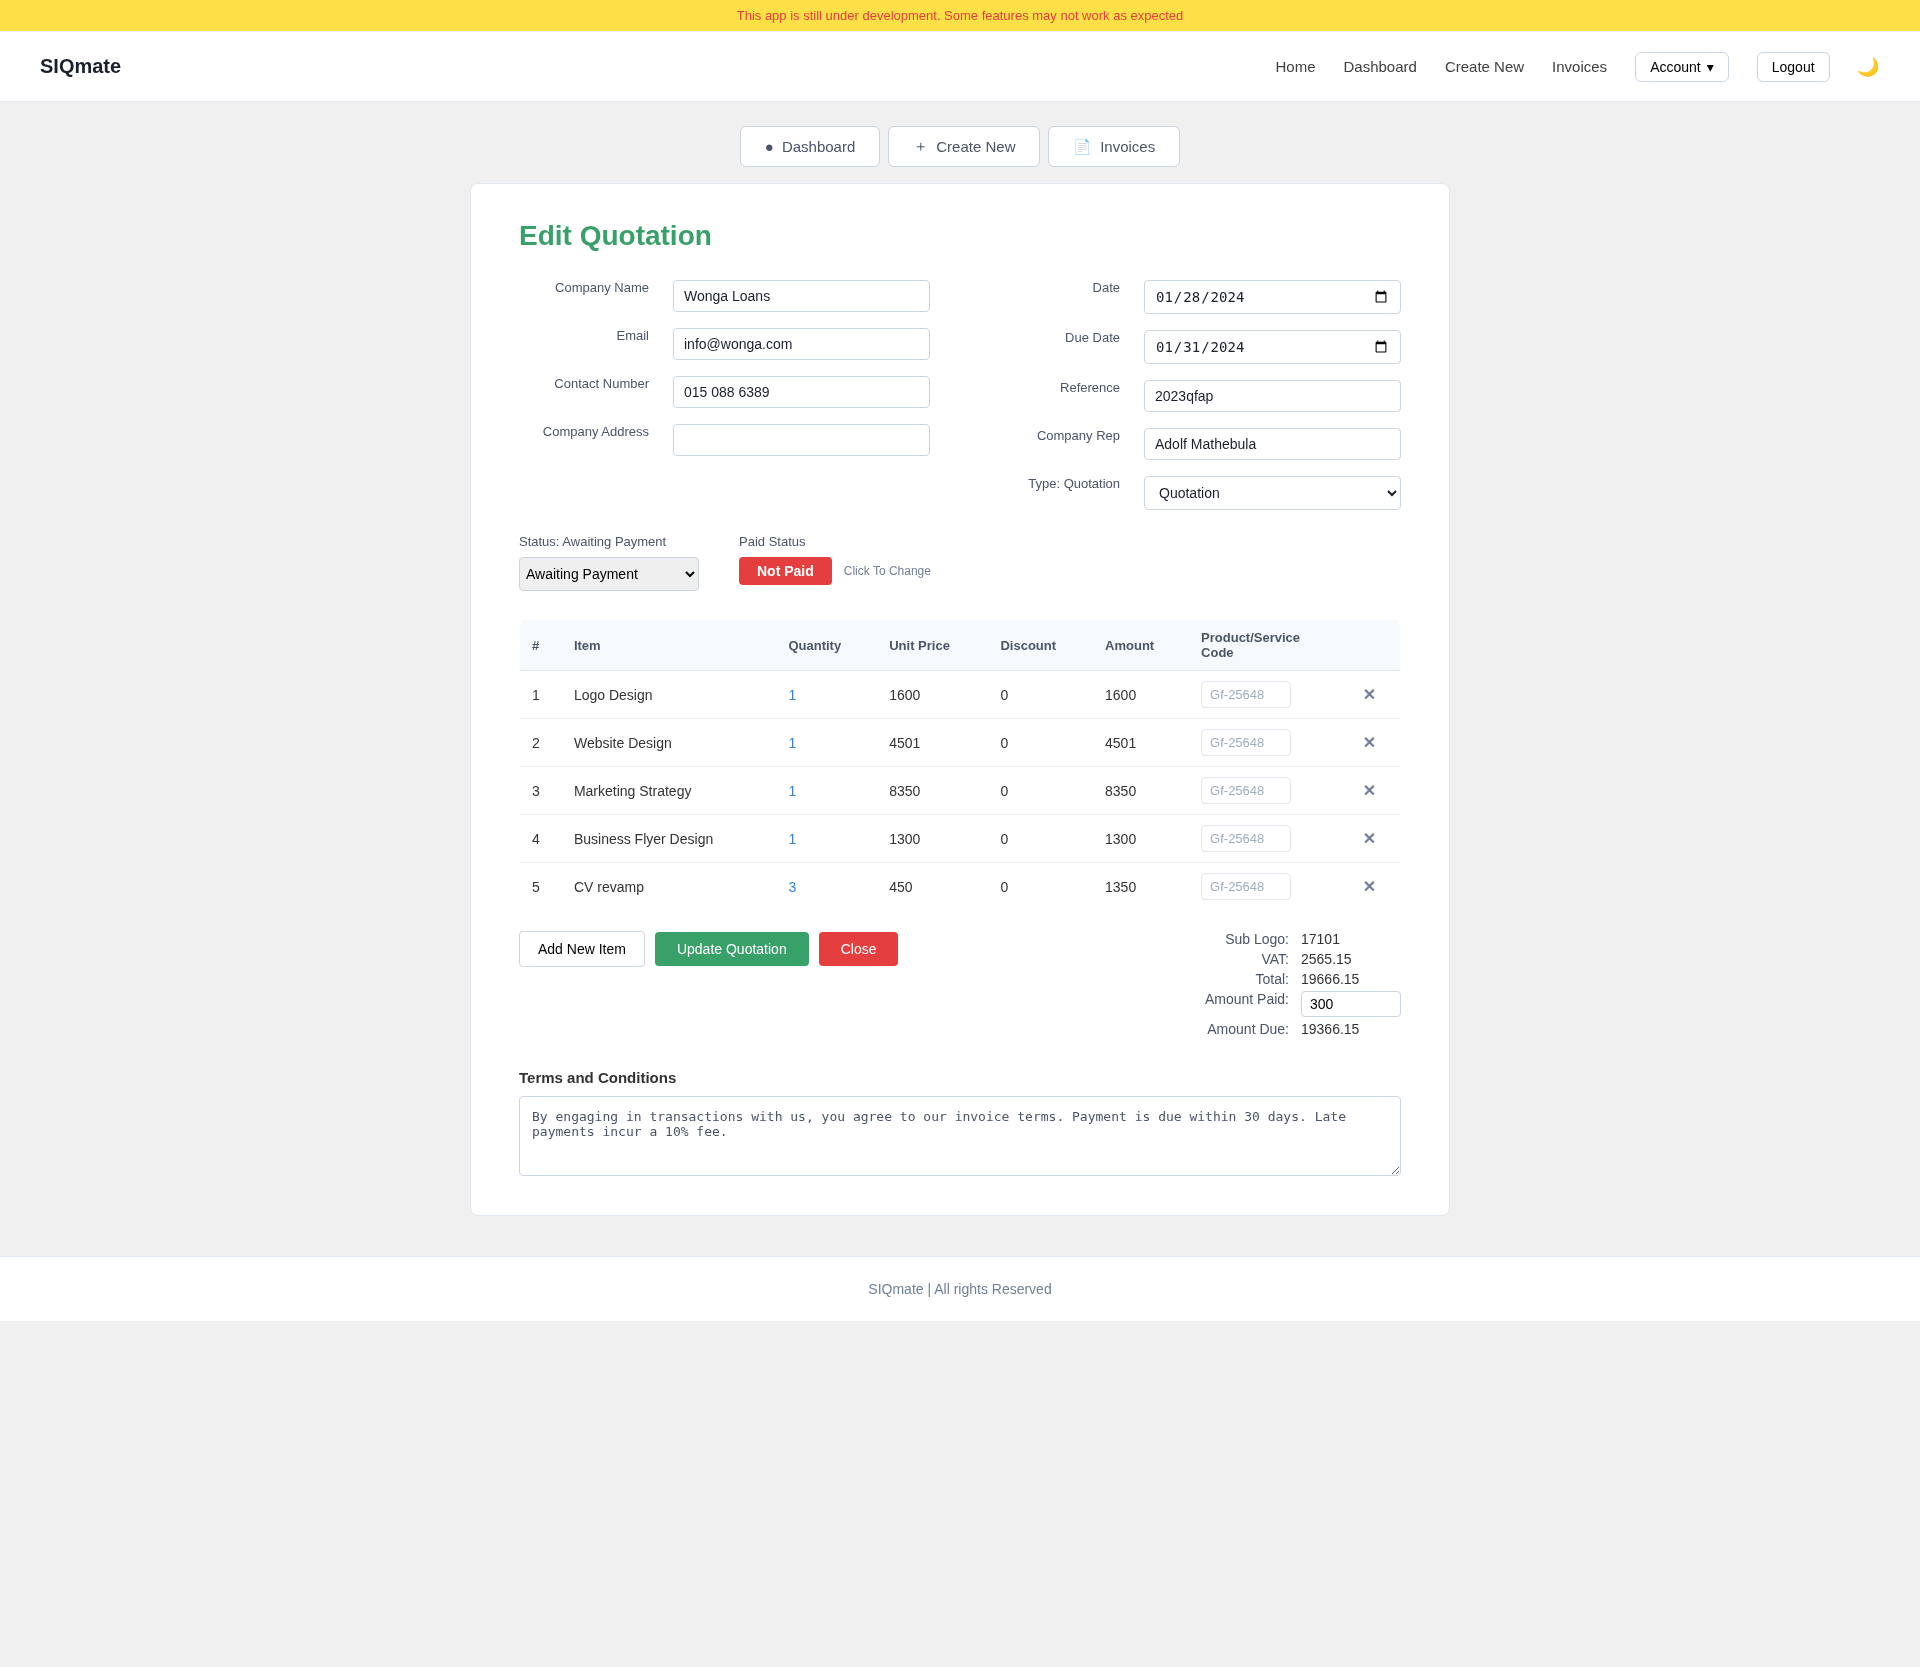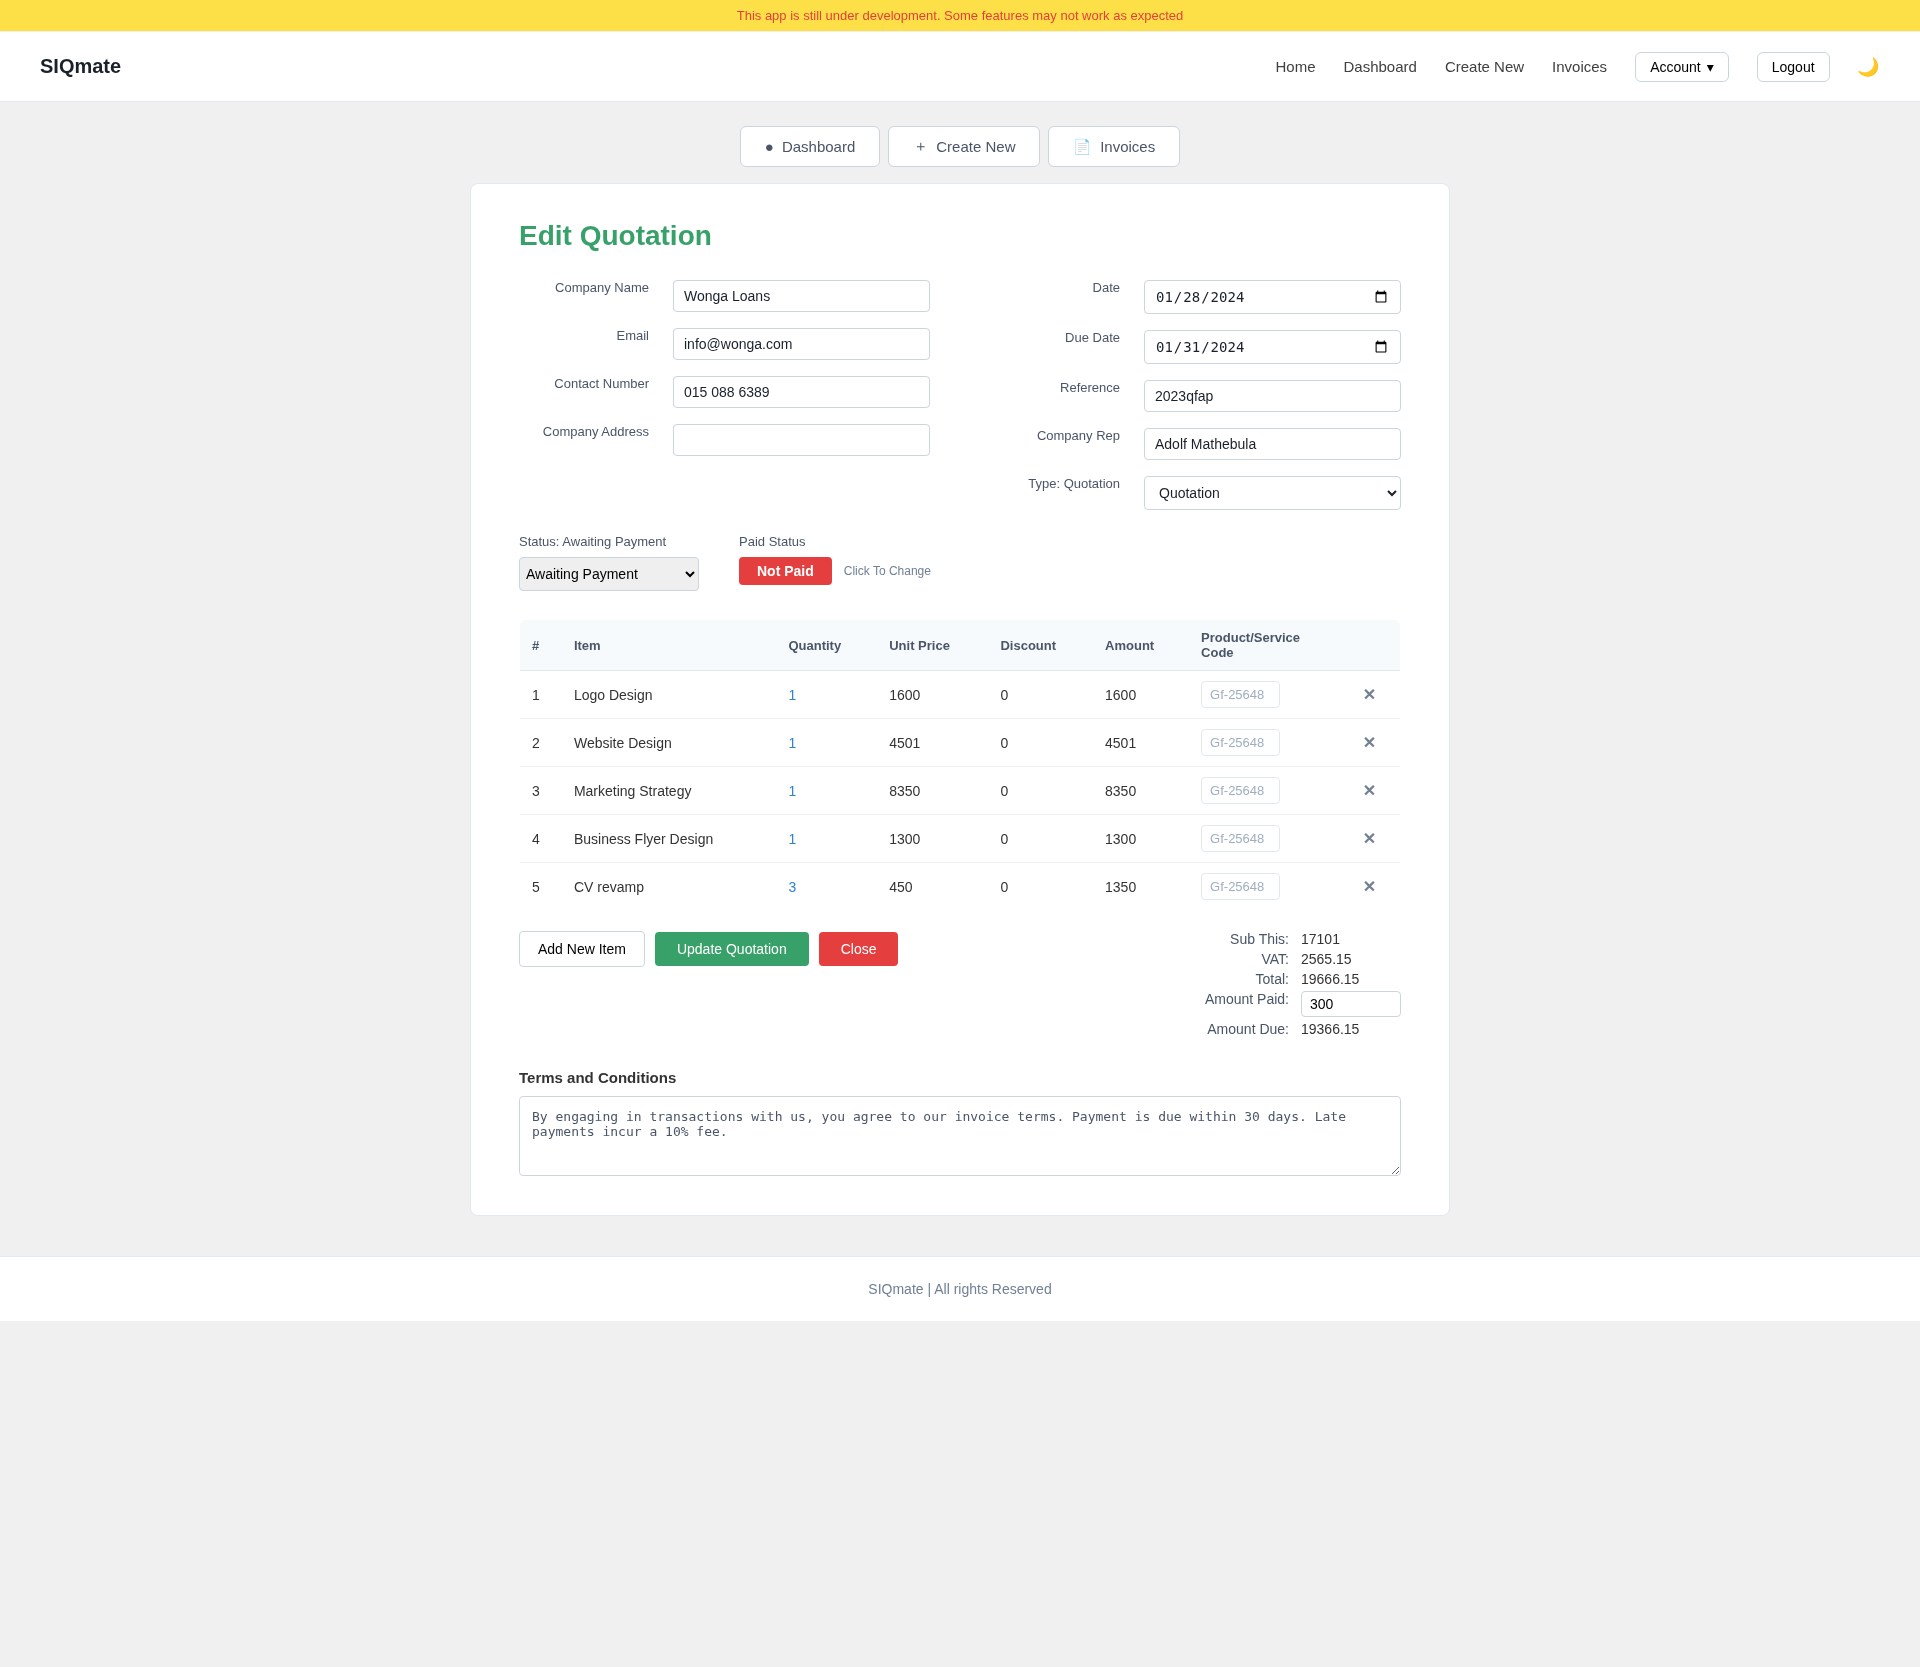--- a/index.html
+++ b/index.html
@@ -37,21 +37,21 @@
     .paid-status-badge-row { display: flex; align-items: center; gap: 12px; }
     .not-paid-badge { background: #e53e3e; color: #fff; padding: 6px 18px; border-radius: 4px; font-size: 14px; font-weight: 600; }
     .click-to-change { font-size: 12px; color: #718096; cursor: pointer; }
 
     .items-table { width: 100%; border-collapse: collapse; margin-bottom: 20px; border: 1px solid #e2e8f0; border-radius: 6px; overflow: hidden; }
     .items-table th { background: #f7fafc; text-align: left; padding: 10px 12px; font-size: 13px; color: #4a5568; border-bottom: 1px solid #e2e8f0; }
     .items-table td { padding: 10px 12px; border-bottom: 1px solid #f0f0f0; font-size: 14px; }
     .items-table tr:last-child td { border-bottom: none; }
     .qty-link { color: #3182ce; text-decoration: none; }
     .remove-btn { background: none; border: none; cursor: pointer; font-size: 16px; color: #718096; font-weight: 700; }
-    .product-code-input { border: 1px solid #e2e8f0; border-radius: 4px; padding: 5px 8px; width: 79px; color: #a0aec0; font-size: 13px; }
+    .product-code-input { border: 1px solid #e2e8f0; border-radius: 4px; padding: 5px 8px; width: 90px; color: #a0aec0; font-size: 13px; }
 
     .actions-row { display: flex; align-items: flex-start; justify-content: space-between; margin-bottom: 28px; }
     .btn-group { display: flex; gap: 10px; align-items: center; }
     .btn-add { border: 1px solid #cbd5e0; background: #fff; border-radius: 4px; padding: 9px 18px; cursor: pointer; font-size: 14px; }
     .btn-update { background: #38a169; color: #fff; border: none; border-radius: 4px; padding: 9px 22px; cursor: pointer; font-size: 14px; font-weight: 500; }
     .btn-close { background: #e53e3e; color: #fff; border: none; border-radius: 4px; padding: 9px 22px; cursor: pointer; font-size: 14px; }
 
     .totals-section { text-align: right; }
     .totals-row { display: flex; justify-content: flex-end; gap: 12px; margin-bottom: 4px; }
     .totals-label { color: #4a5568; font-size: 14px; font-weight: 500; min-width: 100px; text-align: right; }
@@ -239,21 +239,21 @@
   </table>
 
   <div class="actions-row">
     <div class="btn-group">
       <button class="btn-add">Add New Item</button>
       <button class="btn-update">Update Quotation</button>
       <button class="btn-close">Close</button>
     </div>
     <div class="totals-section">
       <div class="totals-row">
-        <span class="totals-label">Sub This:</span>
+        <span class="totals-label">Sub Logo:</span>
         <span class="totals-value">17101</span>
       </div>
       <div class="totals-row">
         <span class="totals-label">VAT:</span>
         <span class="totals-value">2565.15</span>
       </div>
       <div class="totals-row">
         <span class="totals-label">Total:</span>
         <span class="totals-value">19666.15</span>
       </div>

